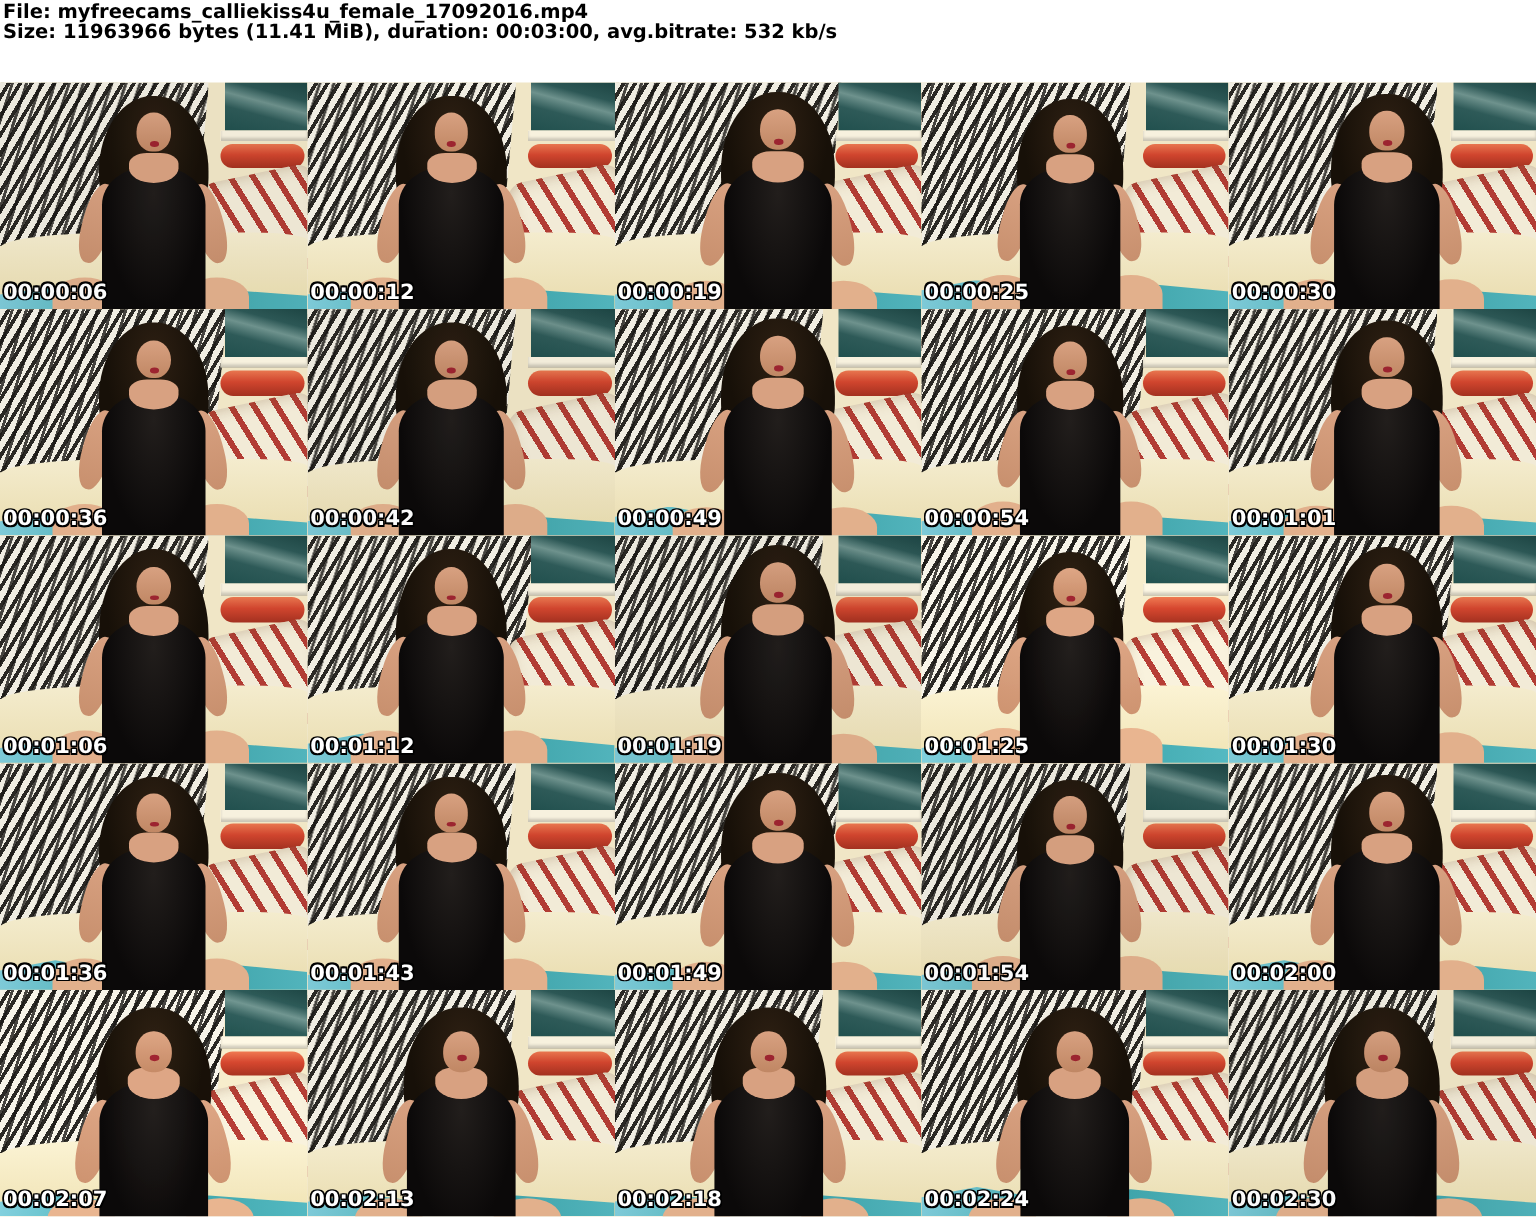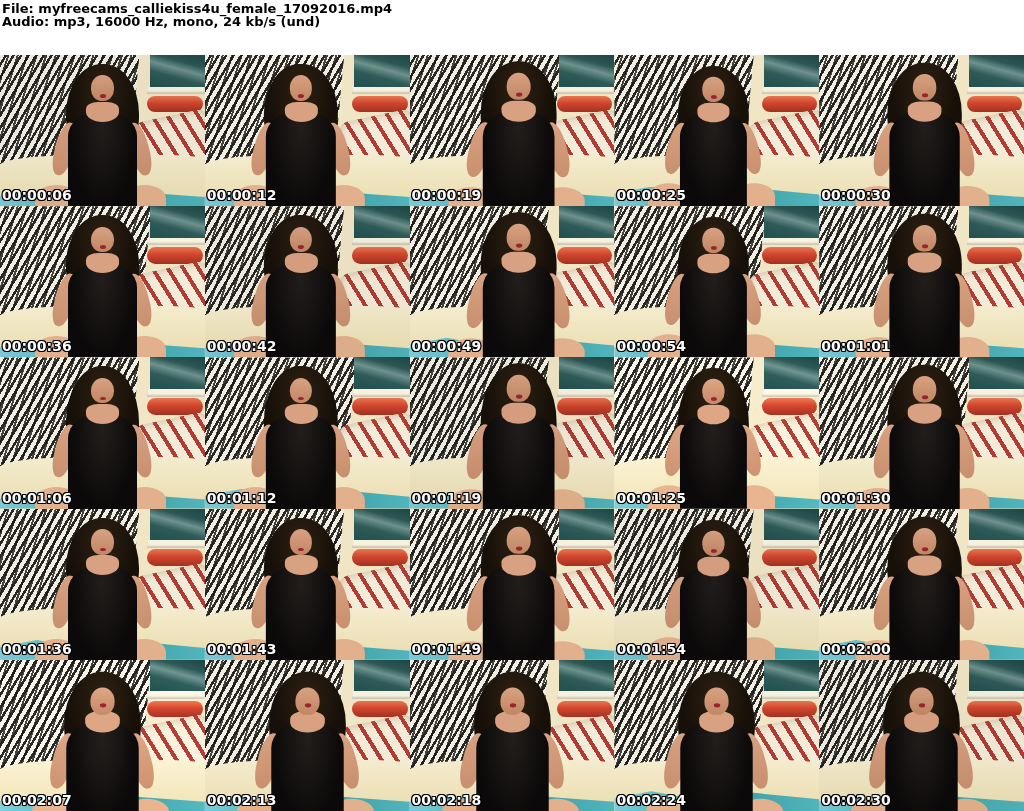--- a/index.html
+++ b/index.html
@@ -131,21 +131,21 @@
       -1px  0   0 var(--timestamp_outline,#000), 1px  0   0 var(--timestamp_outline,#000);
   }
 </style>
 </head>
 <body>
 
 <div class="sheet">
 
   <div class="meta">
     <div>File: myfreecams_calliekiss4u_female_17092016.mp4</div>
-    <div>Audio: mp3, 16000 Hz, mono, 24 kb/s (und)</div>
+    <div>Size: 11963966 bytes (11.41 MiB), duration: 00:03:00, avg.bitrate: 532 kb/s</div>
   </div>
 
   <div class="grid" id="grid">
   <div class="thumb">
     <span class="zebra"></span>
     <span class="picture"></span>
     <span class="ledge"></span>
     <span class="bolster"></span>
     <span class="pillow"></span>
     <span class="bed"></span>

